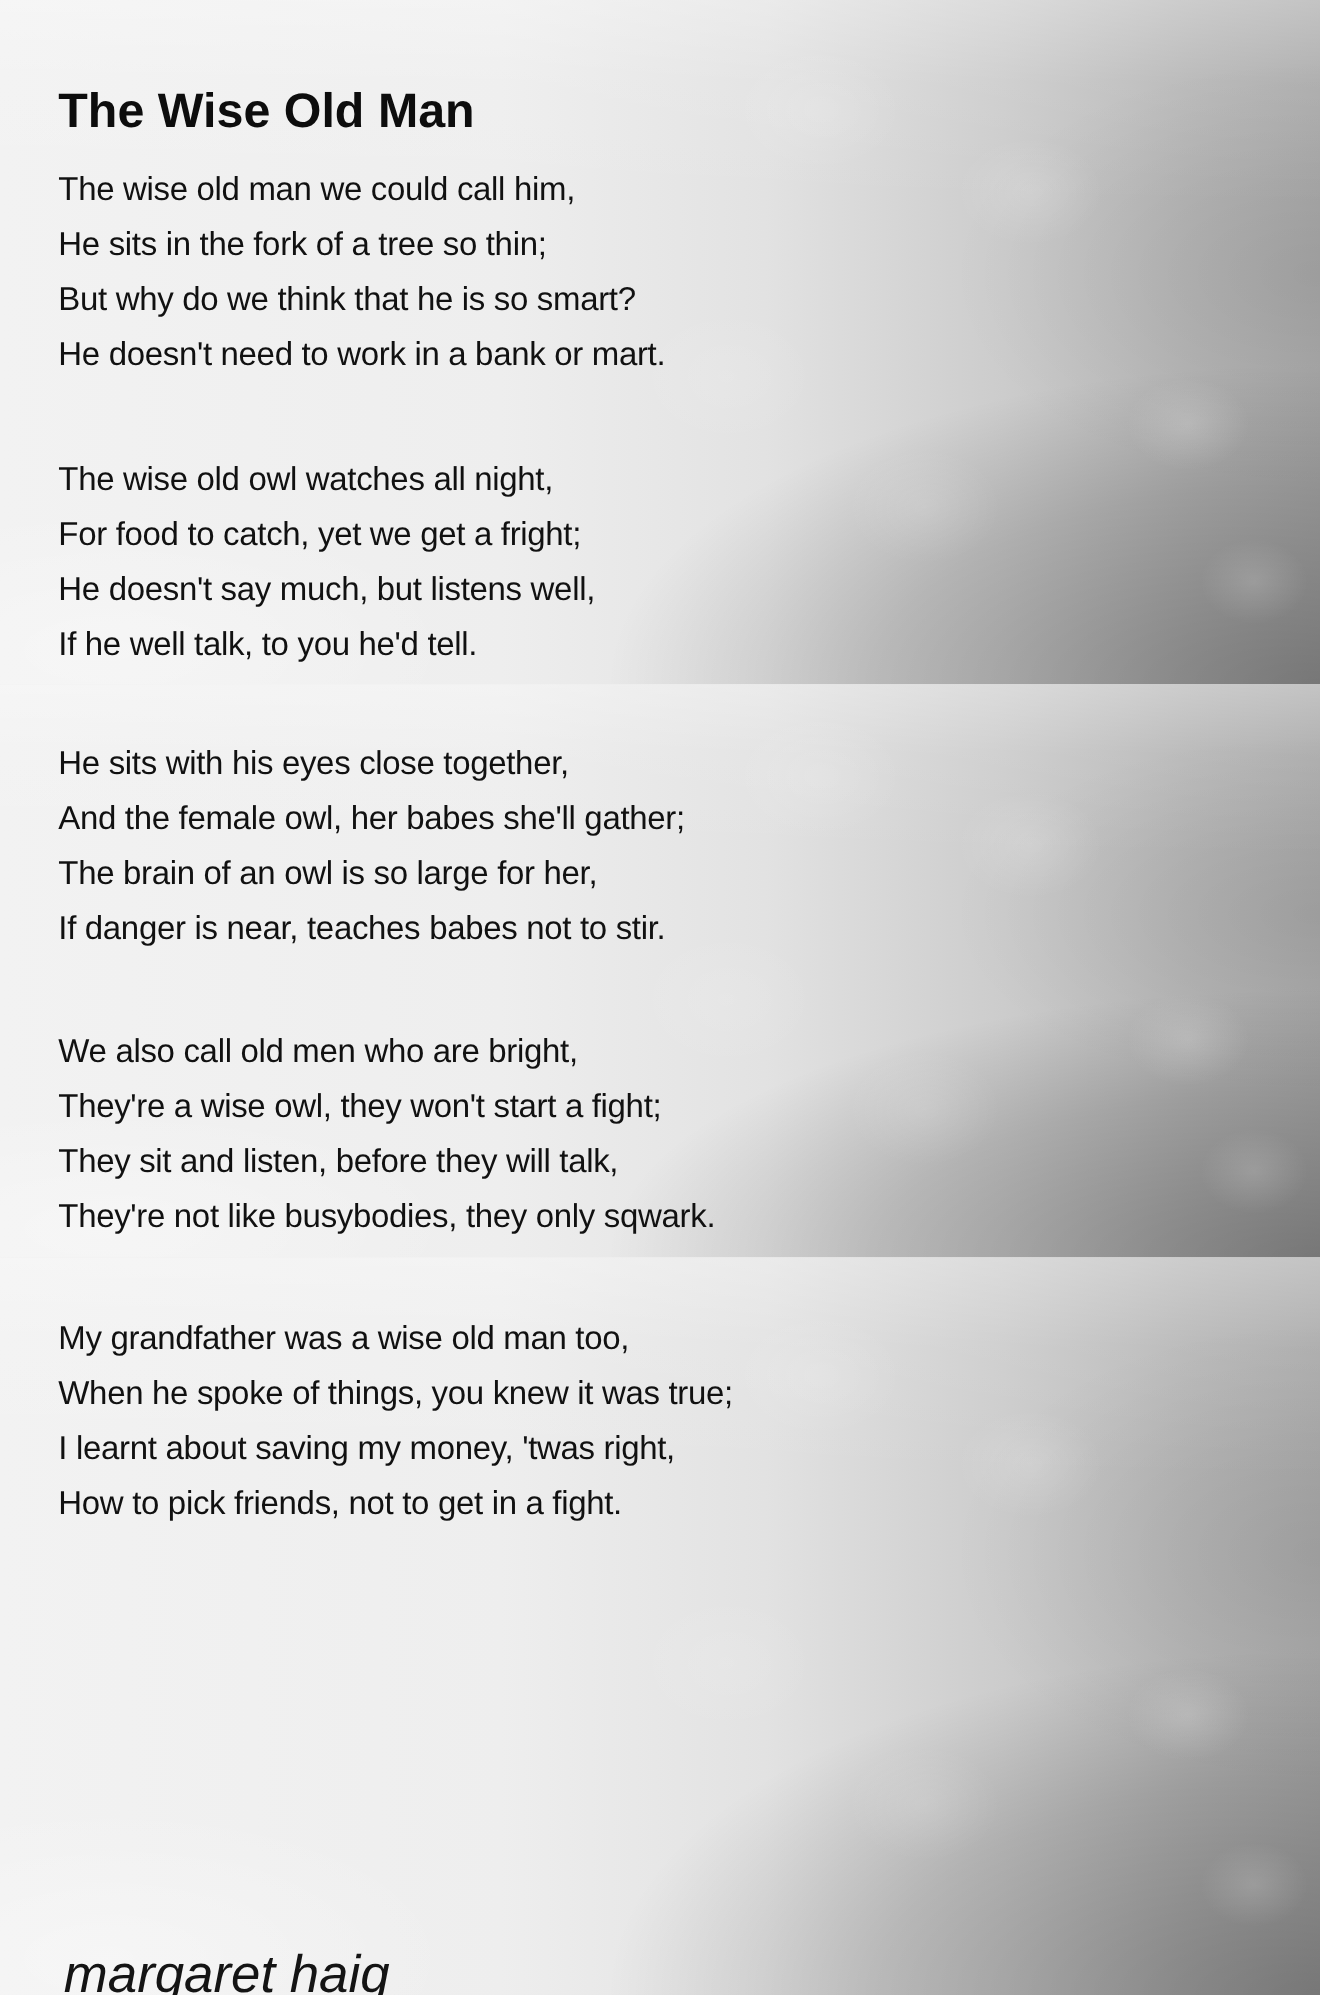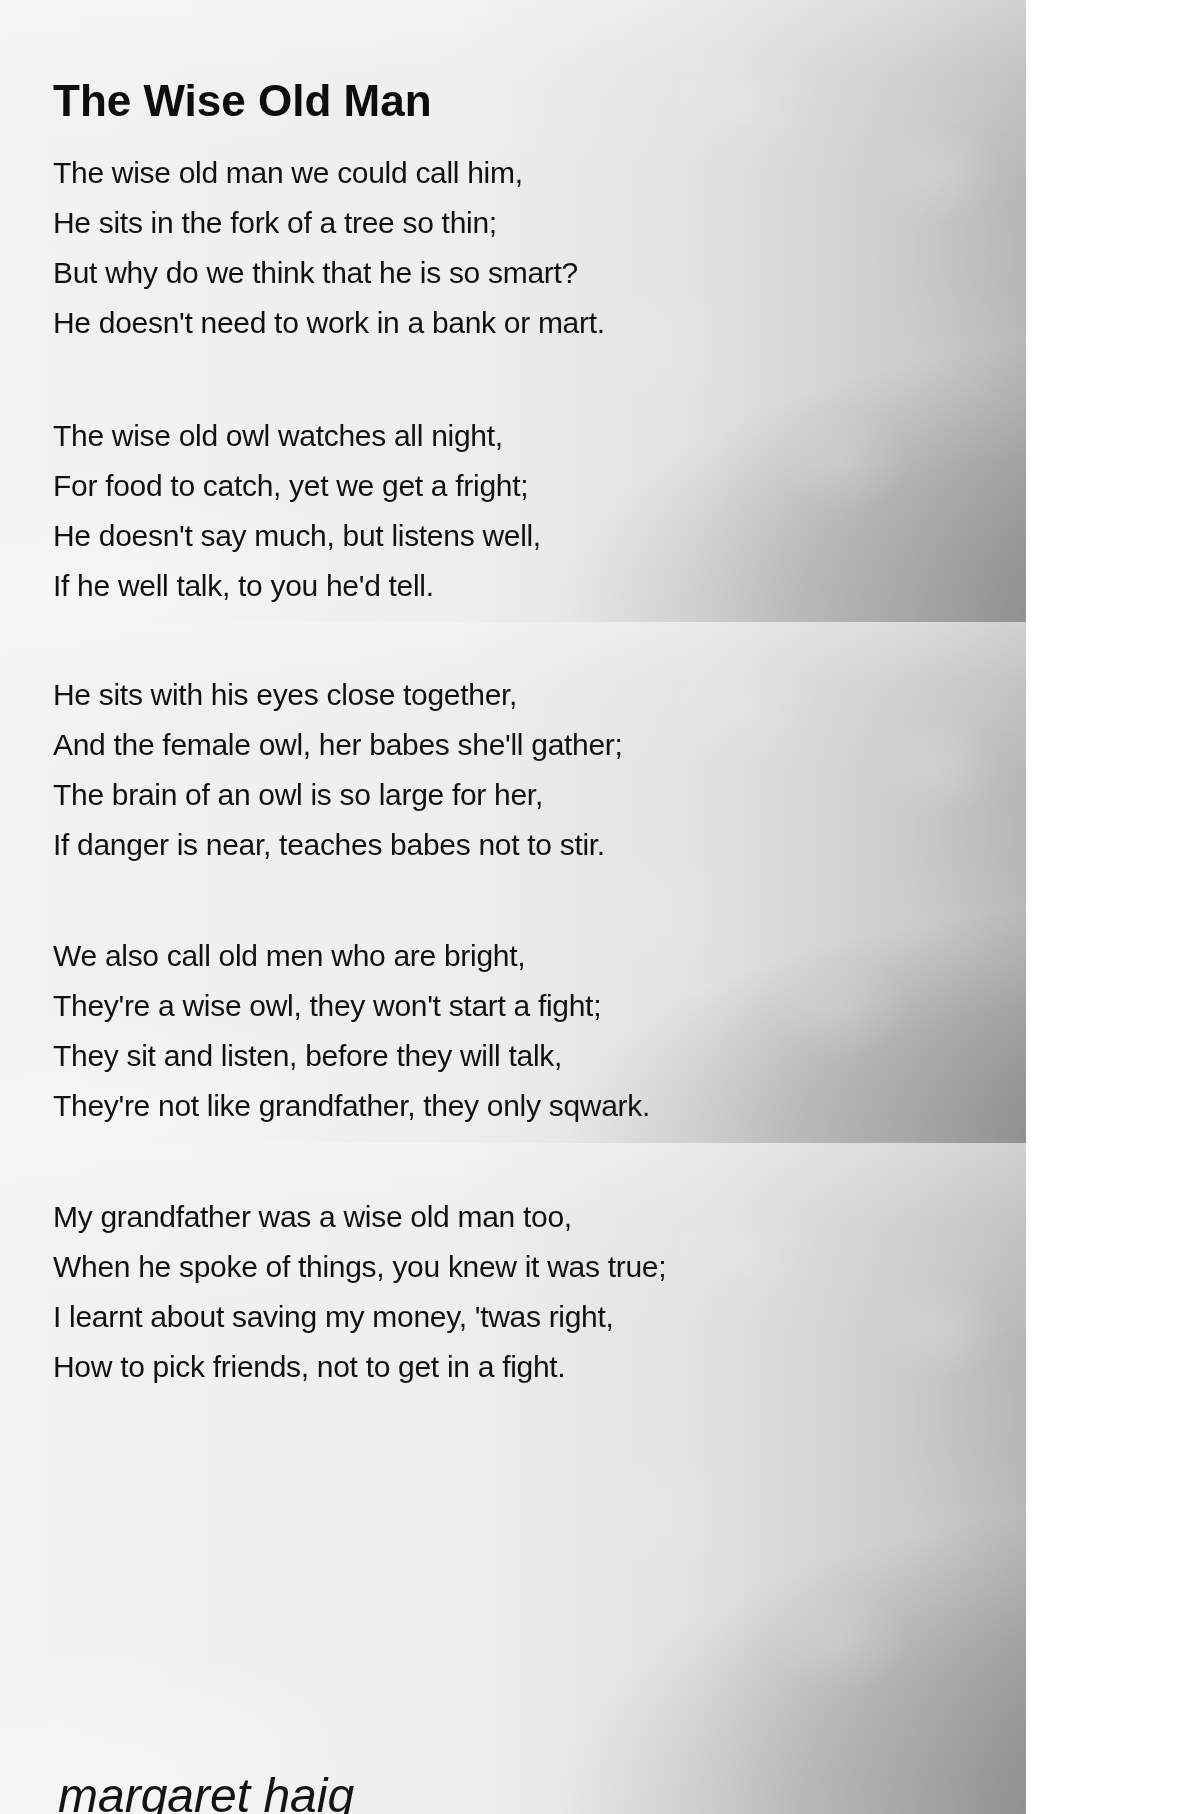--- a/index.html
+++ b/index.html
@@ -1,21 +1,21 @@
 <!DOCTYPE html>
 <html><head>
 <meta charset="utf-8">
 <style>
   html, body {
     margin: 0;
     padding: 0;
   }
   .page {
     position: relative;
-    width: 1026px;
+    width: 1200px;
     height: 1814px;
     overflow: hidden;
     background: #e9e9e9;
     font-family: "Liberation Sans", "DejaVu Sans", sans-serif;
   }
   
   .bg-band {
     position: absolute;
     left: 0;
     width: 1200px;
@@ -117,21 +117,21 @@
       <span class="line">He sits with his eyes close together,</span>
       <span class="line">And the female owl, her babes she'll gather;</span>
       <span class="line">The brain of an owl is so large for her,</span>
       <span class="line">If danger is near, teaches babes not to stir.</span>
     </div>
 
     <div class="stanza s4">
       <span class="line">We also call old men who are bright,</span>
       <span class="line">They're a wise owl, they won't start a fight;</span>
       <span class="line">They sit and listen, before they will talk,</span>
-      <span class="line">They're not like grandfather, they only sqwark.</span>
+      <span class="line">They're not like busybodies, they only sqwark.</span>
     </div>
 
     <div class="stanza s5">
       <span class="line">My grandfather was a wise old man too,</span>
       <span class="line">When he spoke of things, you knew it was true;</span>
       <span class="line">I learnt about saving my money, 'twas right,</span>
       <span class="line">How to pick friends, not to get in a fight.</span>
     </div>
 
 

